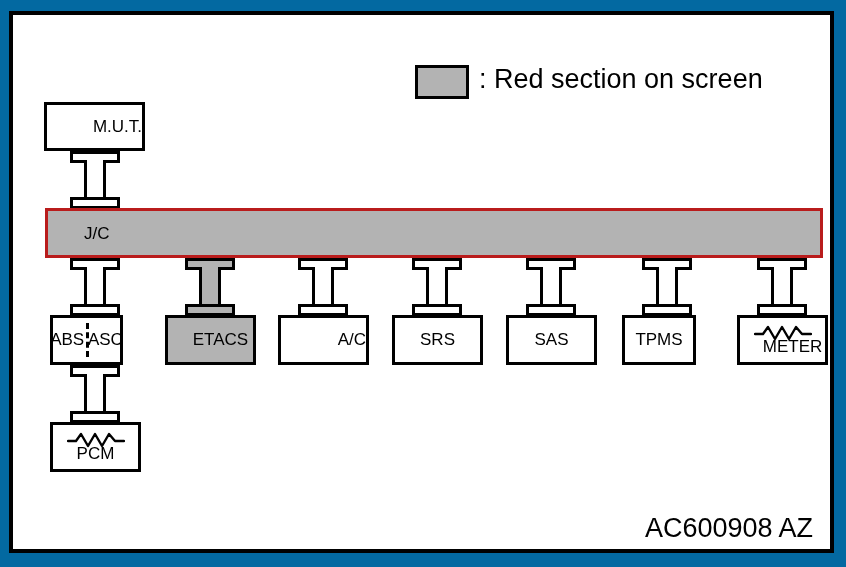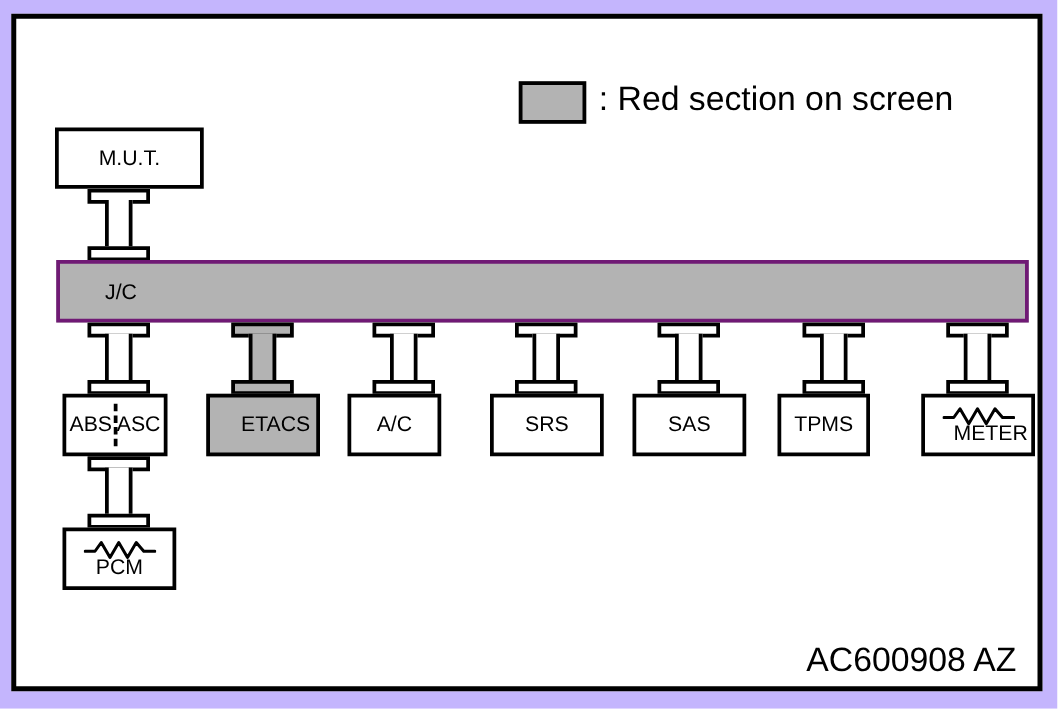--- a/index.html
+++ b/index.html
@@ -1,17 +1,17 @@
 <!DOCTYPE html>
 <html><head>
 <meta charset="utf-8">
 <style>
   html,body{margin:0;padding:0;background:#ffffff;}
   body{font-family:"Liberation Sans",sans-serif;}
-  #root{position:relative;width:846px;height:567px;background:#c4b5fd;overflow:hidden;}
+  #root{position:relative;width:846px;height:567px;background:#0369a1;overflow:hidden;}
 
   .frame{position:absolute;left:9px;top:11px;width:825px;height:542px;
          border:4px solid #000;box-sizing:border-box;background:#fff;}
 
   
   .legend-swatch{position:absolute;left:402px;top:50px;width:54px;height:34px;
                  background:#b3b3b3;border:3px solid #000;box-sizing:border-box;}
   .legend-text{position:absolute;left:466px;top:49px;font-size:27px;color:#000;
                white-space:nowrap;letter-spacing:0px;}
 
@@ -38,37 +38,37 @@
   .conn .plate.top{top:0;}
   .conn .plate.bot{bottom:0;}
   .conn .stem{position:absolute;left:50%;transform:translateX(-50%);
               top:9px;bottom:9px;width:22px;box-sizing:border-box;
               border-left:3px solid #000;border-right:3px solid #000;background:#fff;}
   .conn.gray .plate{background:#b3b3b3;}
   .conn.gray .stem{background:#b3b3b3;}
 
   
   .jc{position:absolute;left:32px;top:193px;width:778px;height:50px;
-      background:#b3b3b3;border:3px solid #701a75;box-sizing:border-box;}
+      background:#b3b3b3;border:3px solid #b91c1c;box-sizing:border-box;}
   .jc .lbl{position:absolute;left:36px;top:13px;font-size:17px;color:#000;}
 
   
   .code{position:absolute;left:632px;top:498px;font-size:27px;font-weight:normal;
         color:#000;letter-spacing:0px;white-space:nowrap;}
 </style>
 </head>
 <body>
 
 <div id="root">
   <div class="frame">
 
     <div class="legend-swatch"></div>
     <div class="legend-text">: Red section on screen</div>
 
-    <div class="box" style="left:31px;top:87px;width:119px;height:49px;">
+    <div class="box" style="left:31px;top:87px;width:101px;height:49px;justify-content:flex-end;">
       <span class="lbl">M.U.T.</span>
     </div>
 
     <div class="conn" style="left:57px;top:136px;width:50px;height:58px;">
       <div class="plate top"></div>
       <div class="stem"></div>
       <div class="plate bot"></div>
     </div>
 
     <div class="jc">
@@ -110,30 +110,30 @@
       <div class="stem"></div>
       <div class="plate bot"></div>
     </div>
 
     <div class="conn" style="left:744px;top:243px;width:50px;height:58px;">
       <div class="plate top"></div>
       <div class="stem"></div>
       <div class="plate bot"></div>
     </div>
 
-    <div class="box" style="left:37px;top:300px;width:84px;height:50px;">
+    <div class="box" style="left:37px;top:300px;width:73px;height:50px;">
       <div class="divider"></div>
       <span class="lbl">ABS ASC</span>
     </div>
 
     <div class="box gray" style="left:152px;top:300px;width:91px;height:50px;">
       <span class="lbl">ETACS</span>
     </div>
 
-    <div class="box" style="left:265px;top:300px;width:75px;height:50px;">
+    <div class="box" style="left:265px;top:300px;width:91px;height:50px;justify-content:flex-end;">
       <span class="lbl">A/C</span>
     </div>
 
     <div class="box" style="left:379px;top:300px;width:91px;height:50px;">
       <span class="lbl">SRS</span>
     </div>
 
     <div class="box" style="left:493px;top:300px;width:91px;height:50px;">
       <span class="lbl">SAS</span>
     </div>

